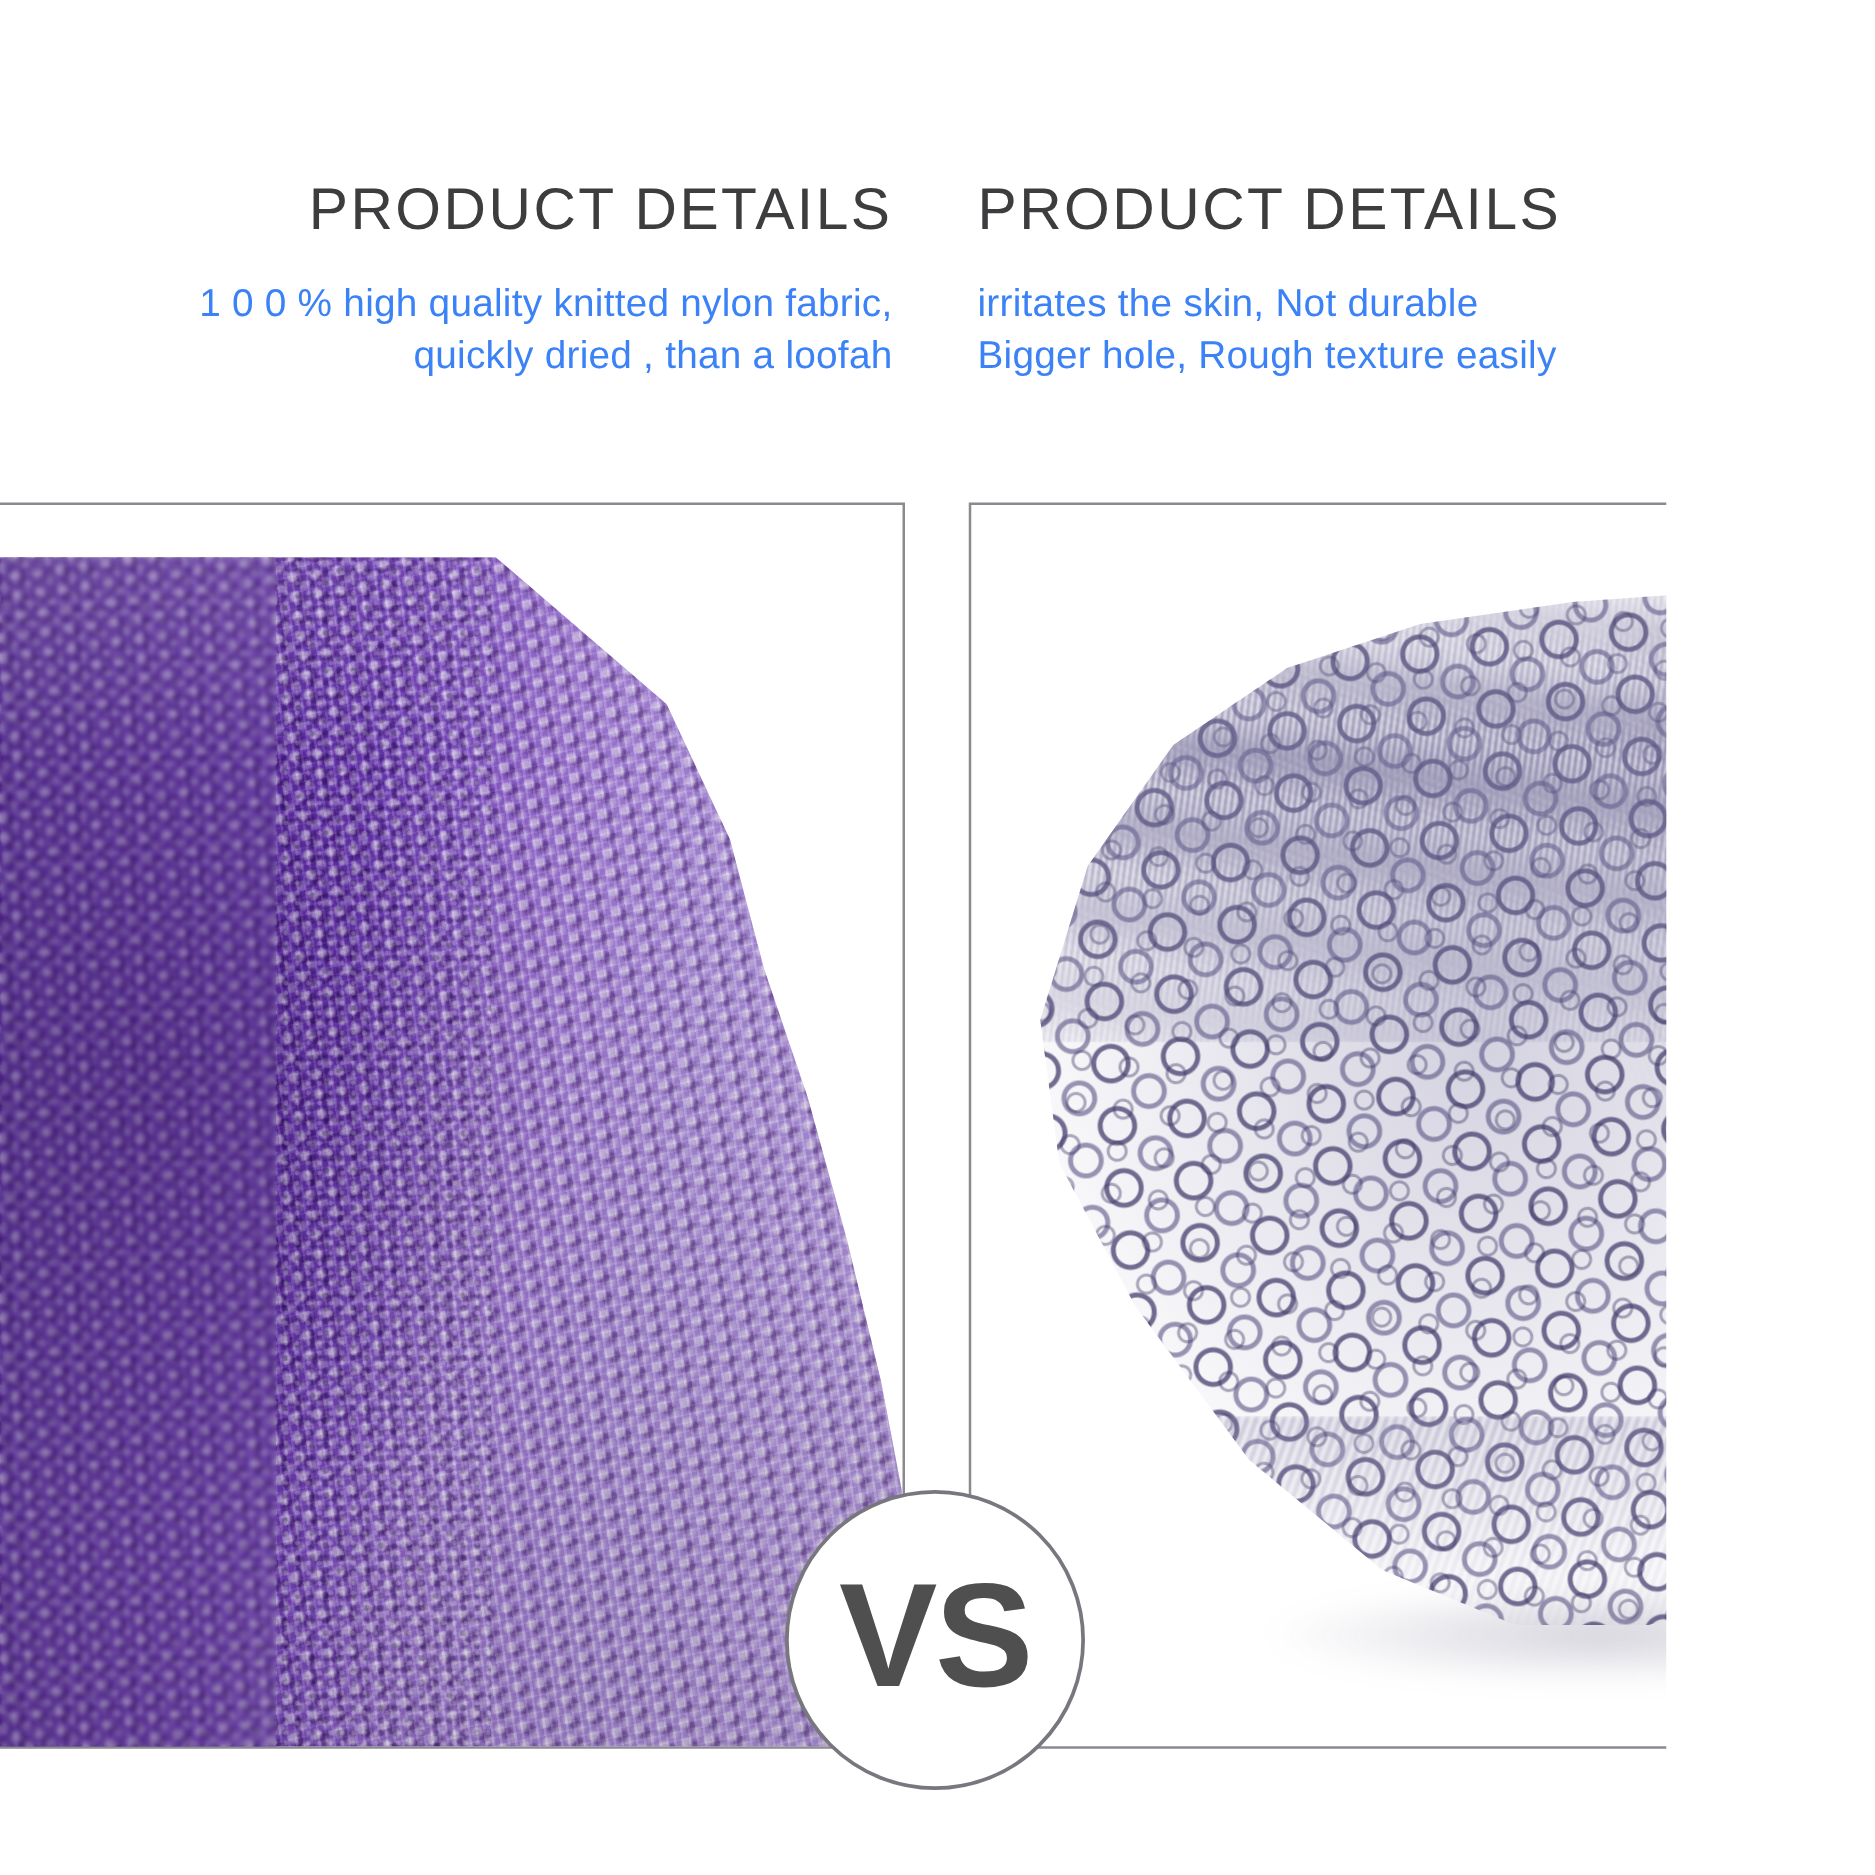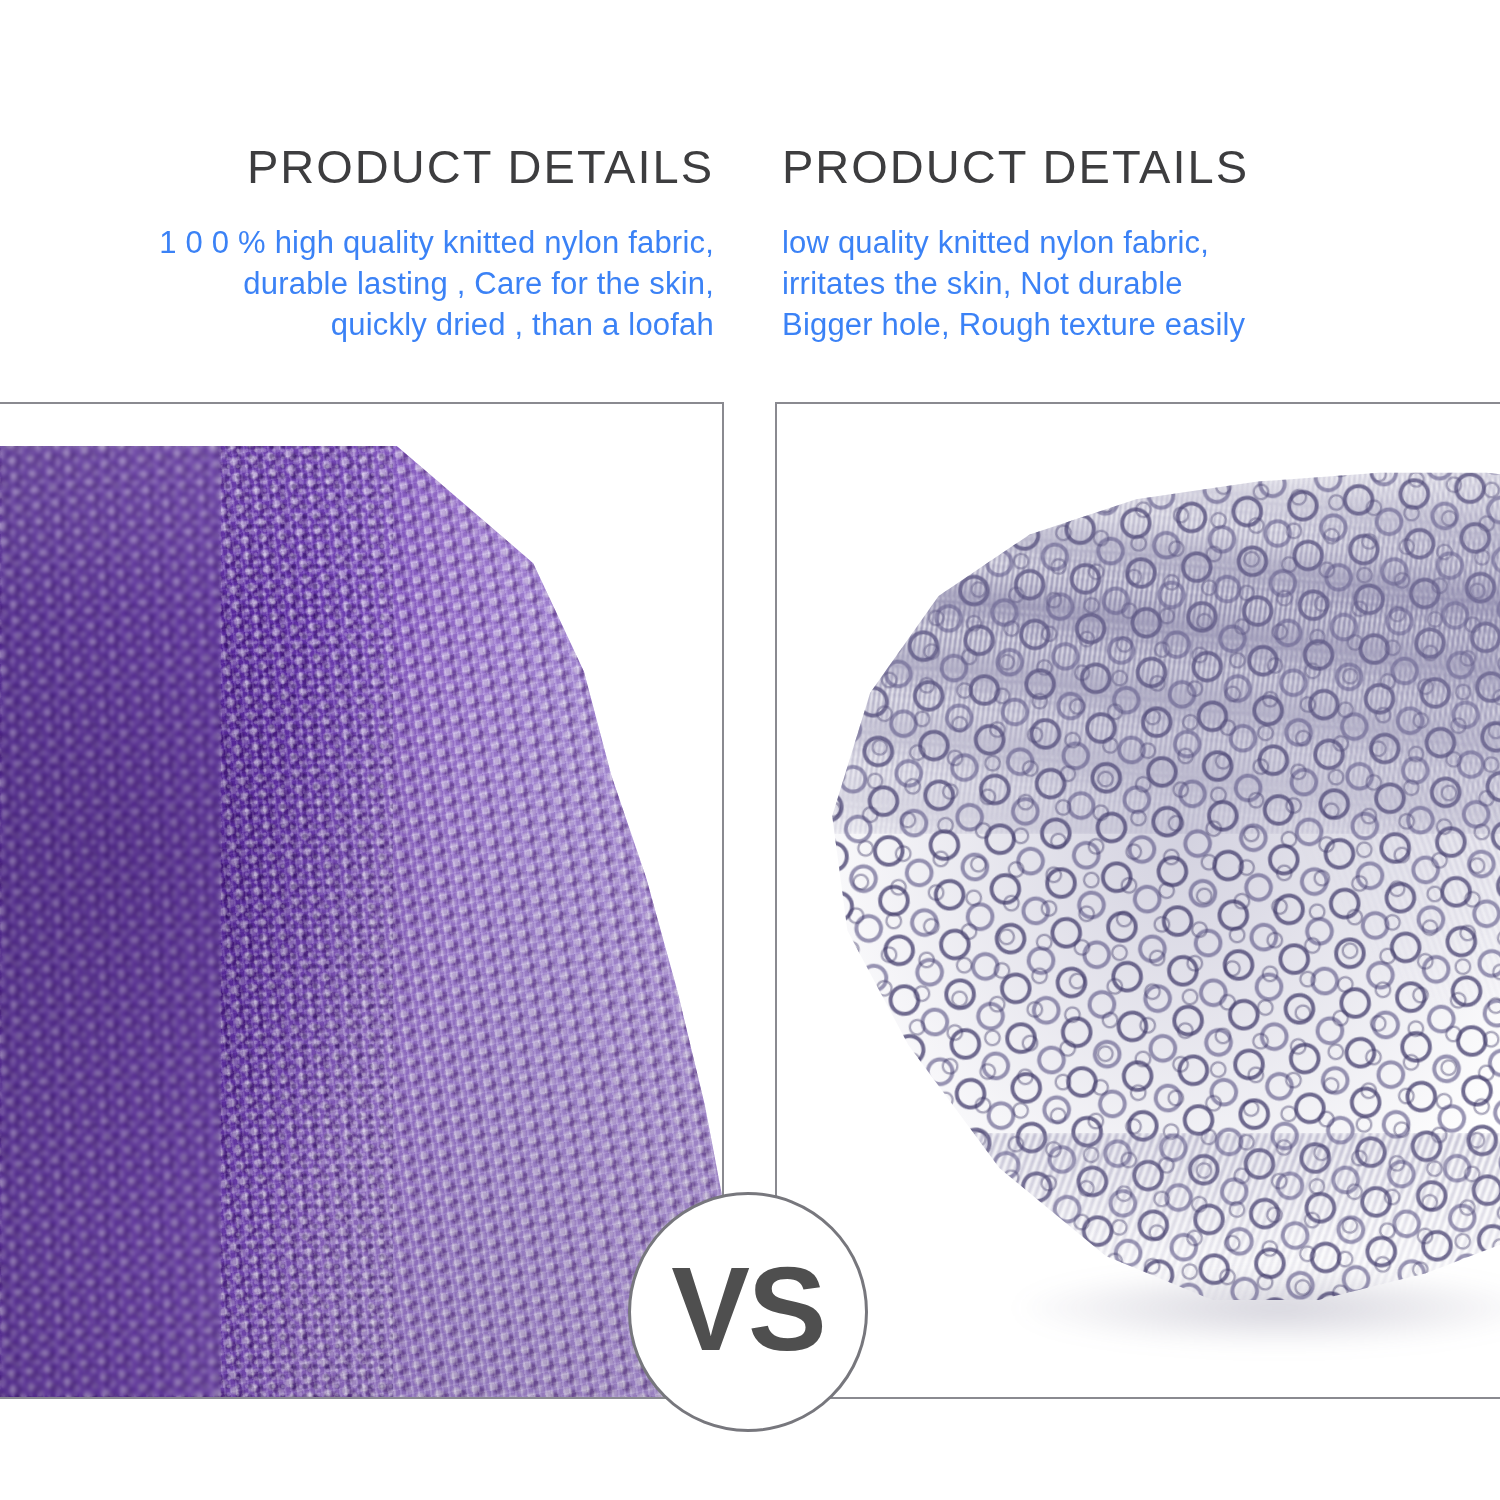--- a/index.html
+++ b/index.html
@@ -6,21 +6,21 @@
     margin: 0;
     padding: 0;
     background: #ffffff;
   }
   body {
     font-family: "Liberation Sans", sans-serif;
   }
 
   .page {
     position: relative;
-    width: 1500px;
+    width: 1333px;
     height: 1500px;
     background: #ffffff;
     overflow: hidden;
   }
 
   
   .header-row {
     position: absolute;
     top: 0;
     left: 0;
@@ -297,29 +297,27 @@
 <body>
 
 <div class="page">
 
   <div class="header-row">
 
     <div class="col col-left">
       <div class="heading">PRODUCT DETAILS</div>
       <div class="body-text">
         <span class="ln">1 0 0 % high quality knitted nylon fabric,</span>
-        <span class="ln">durable lasting , Care for the skin,</span>
         <span class="ln">quickly dried , than a loofah</span>
       </div>
     </div>
 
     <div class="col col-right">
       <div class="heading">PRODUCT DETAILS</div>
       <div class="body-text">
-        <span class="ln">low quality knitted nylon fabric,</span>
         <span class="ln">irritates the skin,   Not durable</span>
         <span class="ln">Bigger hole,   Rough texture easily</span>
       </div>
     </div>
 
   </div>
 
   <div class="panels">
 
     <div class="panel panel-left">

